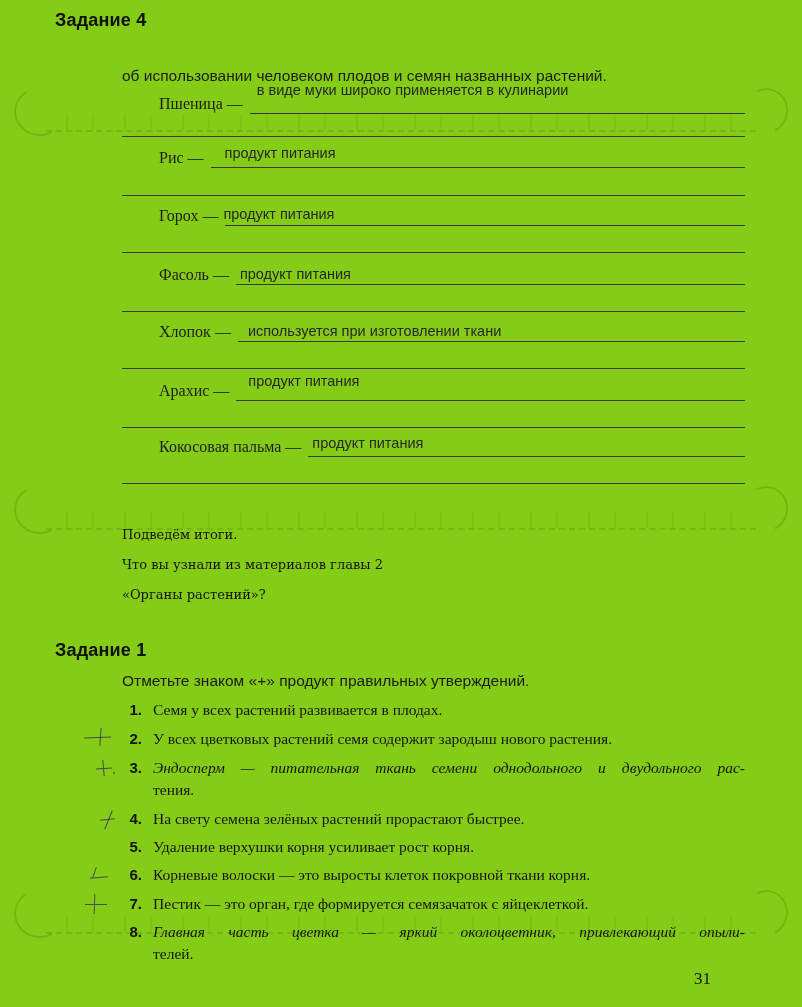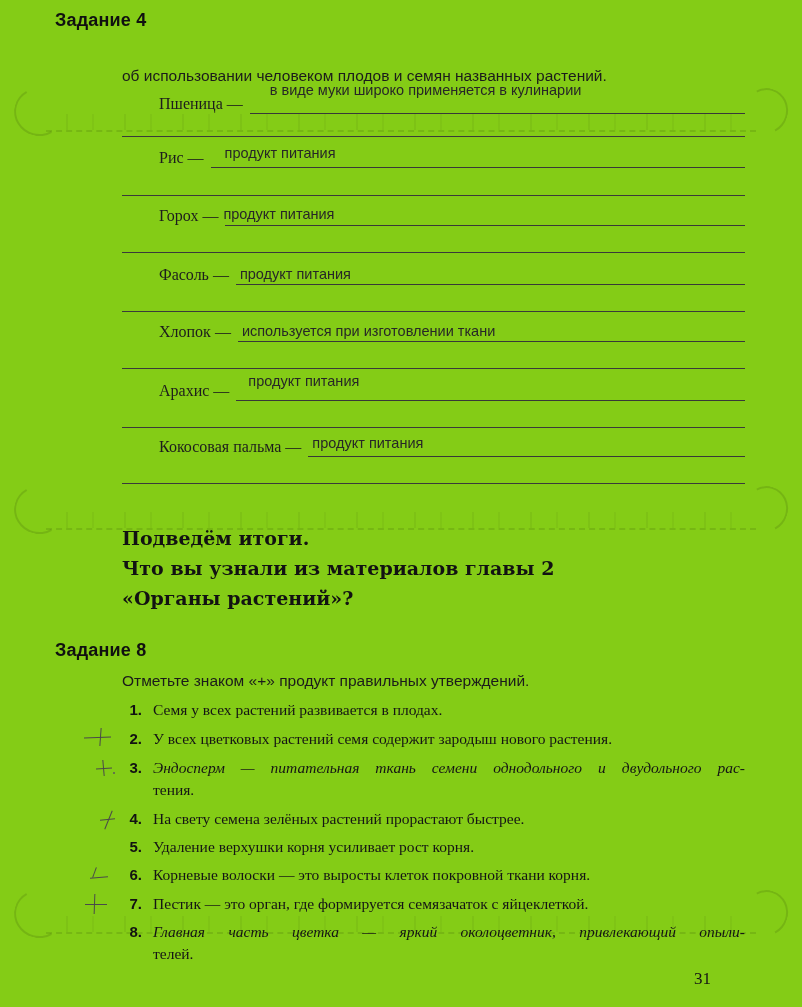--- a/index.html
+++ b/index.html
@@ -35,22 +35,22 @@
     position:absolute;white-space:nowrap;
     font-family:"Liberation Sans",sans-serif;font-size:14.5px;color:#272727;
   }
   .fullline{
     position:absolute;left:122px;right:57px;height:0;
     border-top:1.6px solid #3a3a3a;
   }
   
   .summary-line{
     position:absolute;left:122px;
-    font-family:"DejaVu Serif",serif;font-weight:bold;
-    font-size:19px;color:#121212;
+    font-family:"DejaVu Serif",serif;font-weight:normal;
+    font-size:13px;color:#121212;
   }
   
   .item-num{
     position:absolute;left:120px;width:22px;text-align:right;
     font-family:"Liberation Sans",sans-serif;font-weight:bold;
     font-size:15px;color:#121212;
   }
   .item-text{
     position:absolute;left:153px;width:592px;
     font-size:15.5px;color:#151515;white-space:nowrap;
@@ -102,21 +102,21 @@
     <span class="arc-right"></span>
   </div>
 
   <div class="task-heading" style="top:10px">Задание 4</div>
 
   <div class="instr-line" style="top:67px">об использовании человеком плодов и семян названных растений.</div>
 
   <div class="fillrow" style="top:92px">
     <span class="fill-label">Пшеница —</span>
     <span class="ansline">
-      <span class="hw" style="left:20px;bottom:15px">в виде муки широко применяется в кулинарии</span>
+      <span class="hw" style="left:7px;bottom:15px">в виде муки широко применяется в кулинарии</span>
     </span>
   </div>
   <div class="fullline" style="top:136px"></div>
 
   <div class="fillrow" style="top:146px">
     <span class="fill-label">Рис —</span>
     <span class="ansline">
       <span class="hw" style="left:14px;bottom:6px">продукт питания</span>
     </span>
   </div>
@@ -134,21 +134,21 @@
     <span class="fill-label">Фасоль —</span>
     <span class="ansline">
       <span class="hw" style="left:4px;bottom:2px">продукт питания</span>
     </span>
   </div>
   <div class="fullline" style="top:311px"></div>
 
   <div class="fillrow" style="top:320px">
     <span class="fill-label">Хлопок —</span>
     <span class="ansline">
-      <span class="hw" style="left:4px;bottom:2px">используется при изготовлении ткани</span>
+      <span class="hw" style="left:10px;bottom:2px">используется при изготовлении ткани</span>
     </span>
   </div>
   <div class="fullline" style="top:368px"></div>
 
   <div class="fillrow" style="top:379px">
     <span class="fill-label">Арахис —</span>
     <span class="ansline">
       <span class="hw" style="left:12px;bottom:11px">продукт питания</span>
     </span>
   </div>
@@ -166,21 +166,21 @@
     <span class="arc-left"></span>
     <span class="ticks"></span>
     <span class="dashline"></span>
     <span class="arc-right"></span>
   </div>
 
   <div class="summary-line" style="top:527px">Подведём итоги.</div>
   <div class="summary-line" style="top:557px">Что вы узнали из материалов главы 2</div>
   <div class="summary-line" style="top:587px">«Органы растений»?</div>
 
-  <div class="task-heading" style="top:640px">Задание 8</div>
+  <div class="task-heading" style="top:640px">Задание 1</div>
   <div class="instr-line" style="top:672px">Отметьте знаком «+» продукт правильных утверждений.</div>
 
   <div>
     <span class="item-num" style="top:701px">1.</span>
     <span class="item-text" style="top:701px">Семя у всех растений развивается в плодах.</span>
   </div>
 
   <div>
     <i class="st h" style="left:84px;top:737px;width:27px;transform:rotate(-2deg)"></i>
     <i class="st v" style="left:100px;top:728px;height:18px;transform:rotate(4deg)"></i>

